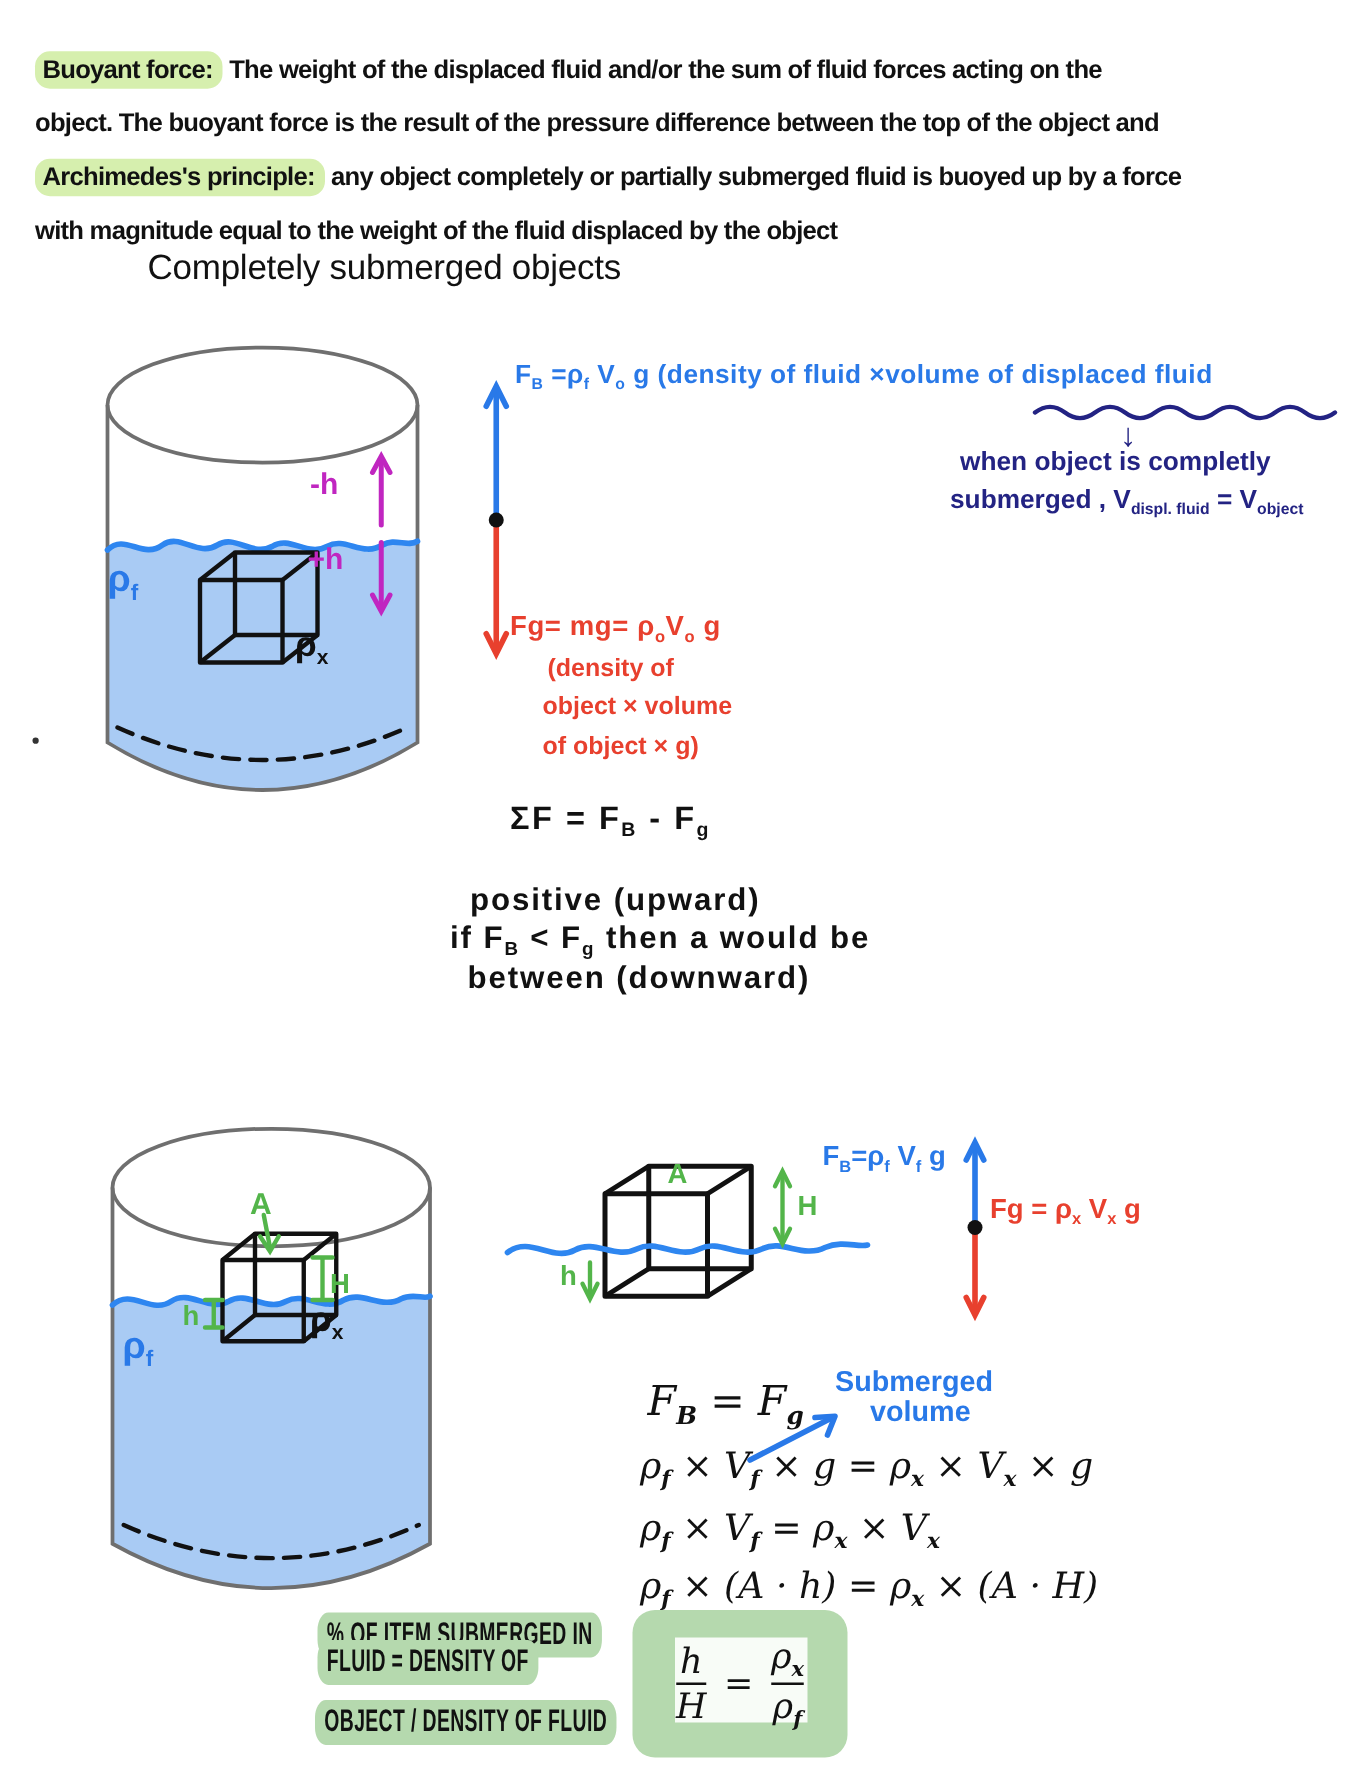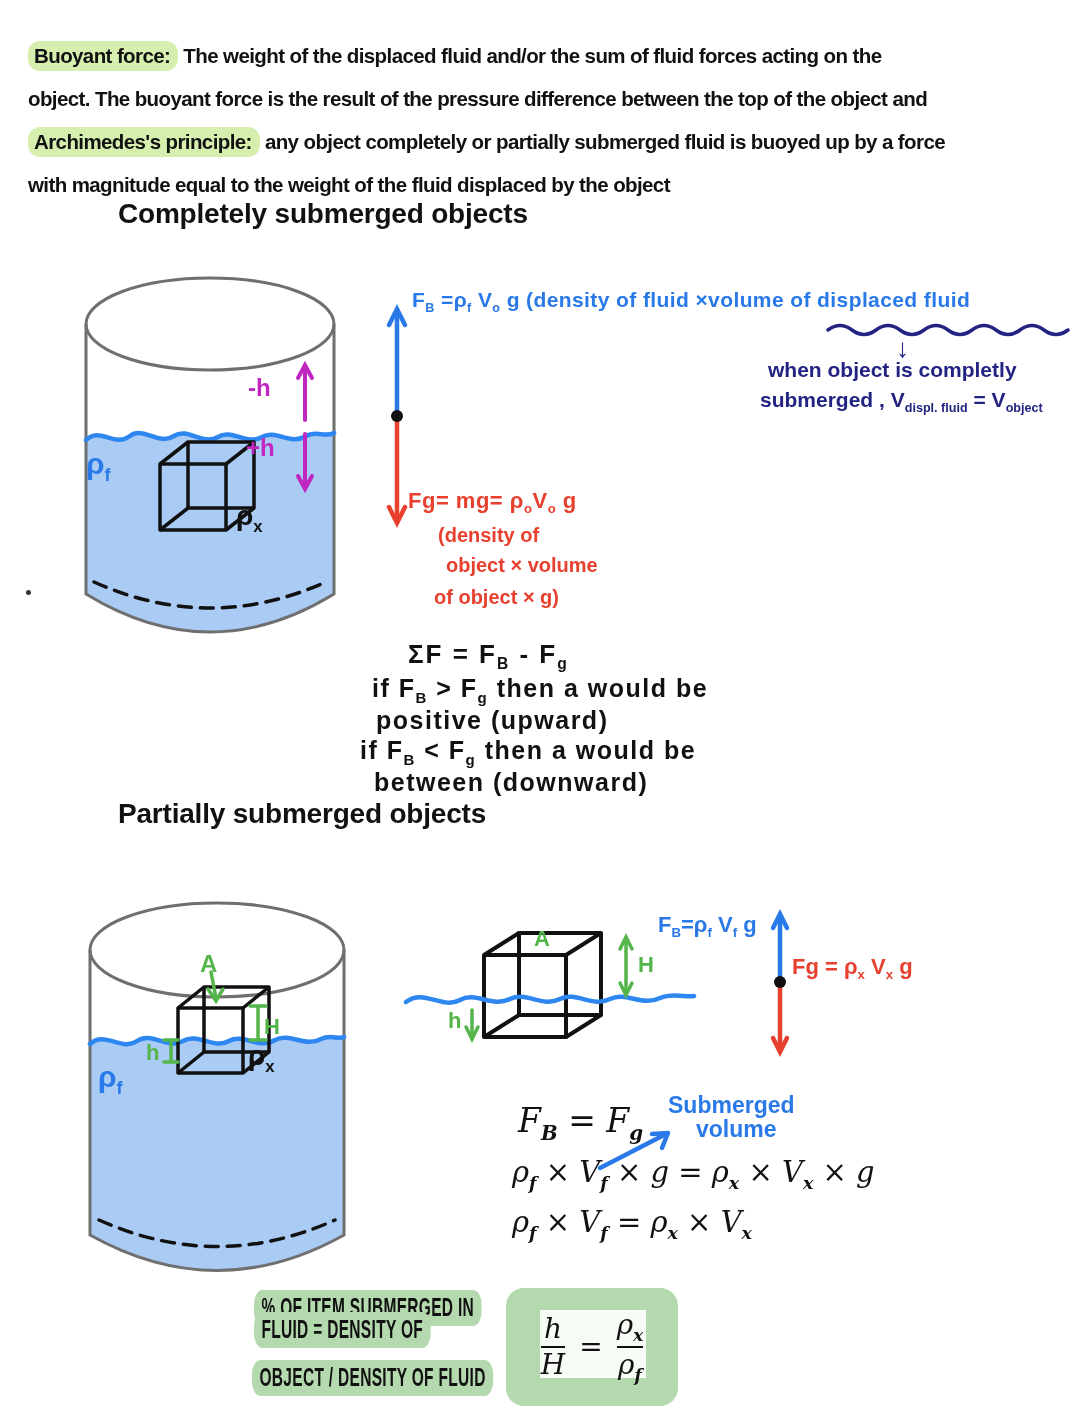--- a/index.html
+++ b/index.html
@@ -1,21 +1,21 @@
 <!DOCTYPE html>
 <html><head>
 <meta charset="utf-8">
 <style>
   html,body{margin:0;padding:0;background:#fff;}
   #page{position:relative;width:1080px;height:1417px;background:#ffffff;overflow:hidden;
         font-family:"Liberation Sans",sans-serif;color:#111;padding-left:34px;}
   .abs{position:absolute;}
   .hand{font-family:"Liberation Sans",sans-serif;font-weight:700;line-height:1.15;white-space:nowrap;}
   .hand sub, .serif-eq sub{font-size:0.60em;font-weight:700;}
-  .marker{font-family:"Liberation Sans",sans-serif;font-weight:700;letter-spacing:-0.2px;white-space:nowrap;}
+  .marker{font-family:"Liberation Sans",sans-serif;font-weight:400;letter-spacing:-0.2px;white-space:nowrap;}
   .intro-line{font-size:20.5px;font-weight:700;letter-spacing:-0.6px;height:43px;line-height:43px;white-space:nowrap;}
   .hl{background:#d6efae;border-radius:12px;padding:3px 8px 4px 6px;}
   .blue{color:#2979e8;}
   .navy{color:#232383;}
   .red{color:#e8402e;}
   .magenta{color:#c026c0;}
   .green{color:#53b54a;}
   .serif-eq{font-family:"DejaVu Serif","Liberation Serif",serif;font-style:italic;white-space:nowrap;line-height:1;}
   .serif-eq sub{font-style:italic;}
   .cond{display:inline-block;transform:scaleX(0.62);transform-origin:left center;
@@ -87,32 +87,30 @@
 
   <svg class="abs" style="left:826px;top:318px;" width="250" height="22" viewBox="0 0 250 22">
     <path d="M2 12 q 12 -9 24 0 t 24 0 t 24 0 t 24 0 t 24 0 t 24 0 t 24 0 t 24 0 t 24 0 t 24 0" fill="none" stroke="#232383" stroke-width="3.5" stroke-linecap="round"></path>
   </svg>
   <div class="abs hand navy" style="left:896px;top:334px;font-size:26px;">↓</div>
   <div class="abs hand navy" style="left:768px;top:358px;font-size:21px;text-align:center;">when object is completly</div>
   <div class="abs hand navy" style="left:760px;top:388px;font-size:21px;">submerged , V<sub>displ. fluid</sub> = V<sub>object</sub></div>
 
   <div class="abs hand red" style="left:408px;top:488px;font-size:22px;letter-spacing:0.5px;">Fg= mg= ρ<sub>o</sub>V<sub>o</sub> g</div>
   <div class="abs hand red" style="left:438px;top:524px;font-size:20px;">(density of</div>
-  <div class="abs hand red" style="left:434px;top:554px;font-size:20px;margin-left:12px;">object × volume</div>
+  <div class="abs hand red" style="left:434px;top:554px;font-size:20px;">object × volume</div>
   <div class="abs hand red" style="left:434px;top:586px;font-size:20px;">of object × g)</div>
 
   <div class="abs" style="left:26px;top:590px;width:5px;height:5px;border-radius:50%;background:#333;"></div>
 
   <div class="abs hand" style="left:408px;top:640px;font-size:26px;letter-spacing:2px;">ΣF = F<sub>B</sub> - F<sub>g</sub></div>
-  <div class="abs hand" style="left:372px;top:674px;font-size:25px;letter-spacing:1.5px;">if F<sub>B</sub> &gt; F<sub>g</sub> then  a would be</div>
   <div class="abs hand" style="left:376px;top:706px;font-size:25px;letter-spacing:1.5px;">positive  (upward)</div>
   <div class="abs hand" style="left:360px;top:736px;font-size:25px;letter-spacing:1.5px;">if F<sub>B</sub> &lt; F<sub>g</sub> then  a  would be</div>
   <div class="abs hand" style="left:374px;top:768px;font-size:25px;letter-spacing:1.5px;">between (downward)</div>
 
-  <div class="abs marker" style="left:118px;top:798px;font-size:28px;">Partially submerged objects</div>
 
   <svg class="abs" style="left:75px;top:888px;" width="290" height="430" viewBox="0 0 290 430">
     <path d="M15 156 C 30 142 46 164 62 153 C 77 143 92 162 108 153 C 123 144 138 162 154 153 C 169 145 184 162 200 152 C 215 144 230 160 246 151 C 256 146 264 152 269 149 L269 347 Q142 418 15 347 Z" fill="#a9cbf4"></path>
     <ellipse cx="142" cy="62" rx="127" ry="47" fill="none" stroke="#6f6f6f" stroke-width="3"></ellipse>
     <path d="M15 62 L15 347 Q142 418 269 347 L269 62" fill="none" stroke="#6f6f6f" stroke-width="3"></path>
     <path d="M15 156 C 30 142 46 164 62 153 C 77 143 92 162 108 153 C 123 144 138 162 154 153 C 169 145 184 162 200 152 C 215 144 230 160 246 151 C 256 146 264 152 269 149" fill="none" stroke="#2e86f0" stroke-width="4.5" stroke-linecap="round"></path>
     <path d="M24 332 Q142 385 260 332" fill="none" stroke="#111" stroke-width="3.5" stroke-dasharray="13 9" stroke-linecap="round"></path>
     <g stroke="#111" stroke-width="3.5" fill="none" stroke-linejoin="round">
       <rect x="129" y="99" width="65" height="65"></rect>
       <rect x="103" y="120" width="65" height="65"></rect>
@@ -167,20 +165,21 @@
         <path d="M11 136 L18 150 L25 136"></path>
     </g>
     <circle cx="18" cy="80" r="6" fill="#111"></circle>
   </svg>
   <div class="abs hand blue" style="left:658px;top:912px;font-size:22px;">F<sub>B</sub>=ρ<sub>f</sub> V<sub>f</sub> g</div>
   <div class="abs hand red" style="left:792px;top:954px;font-size:22px;">Fg = ρ<sub>x</sub> V<sub>x</sub> g</div>
 
   <div class="abs serif-eq" style="left:518px;top:1104px;font-size:33px;">F<sub>B</sub> = F<sub>g</sub></div>
   <div class="abs serif-eq" style="left:512px;top:1208px;font-size:29px;">ρ<sub>f</sub> × V<sub>f</sub> = ρ<sub>x</sub> × V<sub>x</sub></div>
   <div class="abs serif-eq" style="left:512px;top:1158px;font-size:29px;">ρ<sub>f</sub> × V<sub>f</sub> × g = ρ<sub>x</sub> × V<sub>x</sub> × g</div>
+  <div class="abs serif-eq" style="left:512px;top:1254px;font-size:29px;">ρ<sub>f</sub> × (A · h) = ρ<sub>x</sub> × (A · H)</div>
 
   <svg class="abs" style="left:590px;top:1122px;" width="92" height="52" viewBox="0 0 92 52">
     <path d="M10 46 L76 12" stroke="#2979e8" stroke-width="4.5" fill="none" stroke-linecap="round"></path>
     <path d="M62 12 L78 11 L72 26" stroke="#2979e8" stroke-width="4.5" fill="none" stroke-linecap="round" stroke-linejoin="round"></path>
   </svg>
   <div class="abs hand blue" style="left:668px;top:1092px;font-size:23px;">Submerged</div>
   <div class="abs hand blue" style="left:696px;top:1116px;font-size:23px;text-align:center;">volume</div>
 
   <div class="abs" style="left:254px;top:1290px;"><span class="cond">% OF ITEM SUBMERGED IN</span></div>
   <div class="abs" style="left:254px;top:1312px;"><span class="cond">FLUID = DENSITY OF</span></div>

